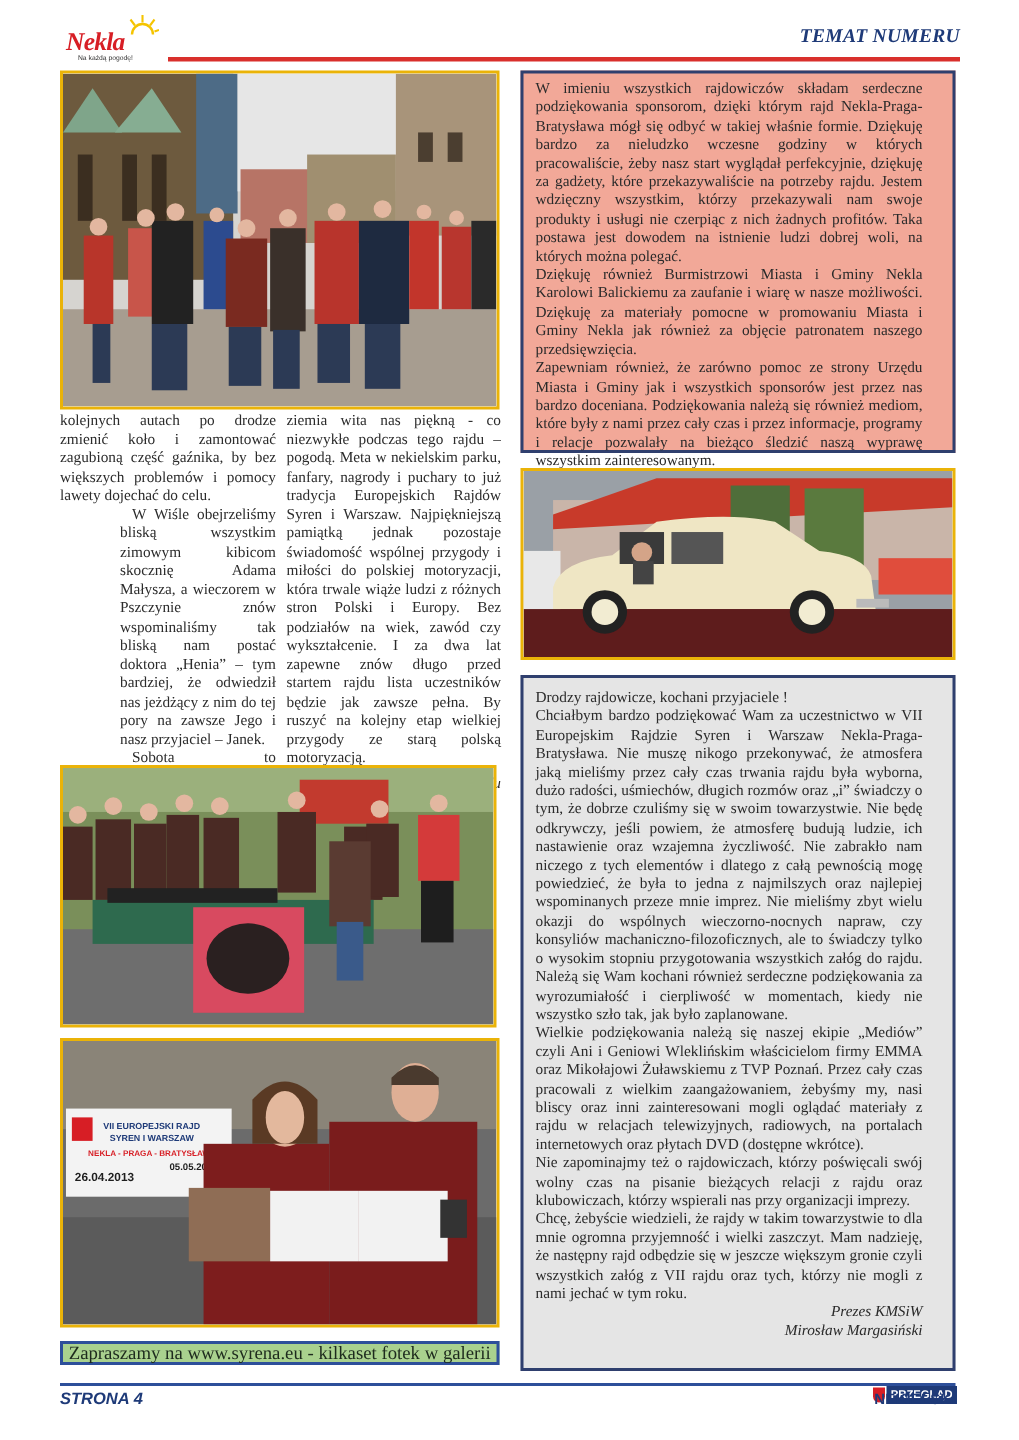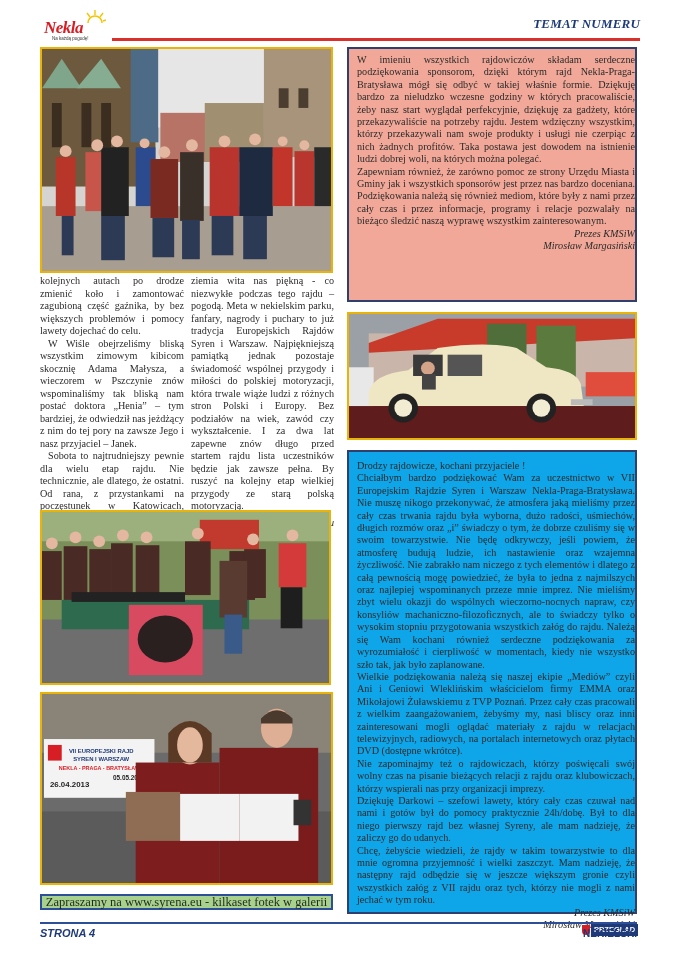--- a/index.html
+++ b/index.html
@@ -19,29 +19,29 @@
   .photo { position: absolute; border: 2px solid #eab308; overflow: hidden; }
   .photo svg { display: block; width: 100%; height: 100%; }
   #photo-group { left: 40px; top: 47px; width: 293px; height: 226px; }
   #photo-car { left: 347px; top: 312px; width: 290px; height: 128px; }
   #photo-awards { left: 40px; top: 510px; width: 291px; height: 175px; }
   #photo-couple { left: 40px; top: 692px; width: 293px; height: 193px; }
 
   
   .col { position: absolute; font-size: 10.2px; line-height: 12.5px; text-align: justify; color: #2b2b2b; }
   .col p { text-indent: 0; }
-  .col p.ind { text-indent: 8px; }
+  .col p.ind { text-indent: 8px; margin-left: 40px; }
   #col-left { left: 40px; top: 275px; width: 144px; }
   #col-mid { left: 191px; top: 275px; width: 143px; }
   .signature { text-align: right; font-style: italic; margin-top: 4px; }
 
   
-  .box { position: absolute; border: 2px solid #2f3f6e; padding: 5px 0 4px 8px; font-size: 10.2px; line-height: 12.4px; text-align: justify; color: #2a2a2a; }
+  .box { position: absolute; border: 2px solid #2f3f6e; padding: 5px 20px 4px 8px; font-size: 10.2px; line-height: 12.4px; text-align: justify; color: #2a2a2a; }
   #box-pink { left: 347px; top: 47px; width: 290px; height: 255px; background: #f2a898; }
-  #box-yellow { left: 347px; top: 450px; width: 290px; height: 464px; background: #0ea5e9; padding-top: 8px; }
+  #box-yellow { left: 347px; top: 450px; width: 290px; height: 464px; background: #e5e5e5; padding-top: 8px; }
   .box .sig { text-align: right; font-style: italic; }
 
   
   .banner { position: absolute; left: 40px; top: 894px; width: 293px; height: 16px; background: #a9d18e; border: 2px solid #2d4f9a; display: flex; align-items: center; justify-content: center; font-size: 12.5px; color: #1d2a1d; white-space: nowrap; }
 
   
   .footer-rule { position: absolute; left: 40px; top: 922px; width: 597px; height: 2px; background: #2d4f9a; }
   .page-num { position: absolute; left: 40px; top: 927px; font-family: "Liberation Sans", sans-serif; font-weight: bold; font-style: italic; font-size: 11px; color: #1e3a78; }
   .pub-logo { position: absolute; left: 582px; top: 924px; width: 56px; height: 26px; }
   .pub-shield { position: absolute; left: 0; top: 1px; width: 8px; height: 10px; background: #d71e25; border-radius: 0 0 4px 4px; }
@@ -126,20 +126,21 @@
   <p class="ind">Sobota to najtrudniejszy pewnie dla wielu etap rajdu. Nie technicznie, ale dlatego, że ostatni. Od rana, z przystankami na poczęstunek w Katowicach, ruszyliśmy w podróż do Nekli. Wielkopolska</p>
 </div>
 
 <div class="col" id="col-mid">
   <p>ziemia wita nas piękną - co niezwykłe podczas tego rajdu – pogodą. Meta w nekielskim parku, fanfary, nagrody i puchary to już tradycja Europejskich Rajdów Syren i Warszaw. Najpiękniejszą pamiątką jednak pozostaje świadomość wspólnej przygody i miłości do polskiej motoryzacji, która trwale wiąże ludzi z różnych stron Polski i Europy. Bez podziałów na wiek, zawód czy wykształcenie. I za dwa lat zapewne znów długo przed startem rajdu lista uczestników będzie jak zawsze pełna. By ruszyć na kolejny etap wielkiej przygody ze starą polską motoryzacją.</p>
   <p class="signature">Uczestnicy Rajdu</p>
 </div>
 
 <div class="box" id="box-pink">
   <p>W imieniu wszystkich rajdowiczów składam serdeczne podziękowania sponsorom, dzięki którym rajd Nekla-Praga-Bratysława mógł się odbyć w takiej właśnie formie. Dziękuję bardzo za nieludzko wczesne godziny w których pracowaliście, żeby nasz start wyglądał perfekcyjnie, dziękuję za gadżety, które przekazywaliście na potrzeby rajdu. Jestem wdzięczny wszystkim, którzy przekazywali nam swoje produkty i usługi nie czerpiąc z nich żadnych profitów. Taka postawa jest dowodem na istnienie ludzi dobrej woli, na których można polegać.</p>
+  <p>Dziękuję również Burmistrzowi Miasta i Gminy Nekla Karolowi Balickiemu za zaufanie i wiarę w nasze możliwości. Dziękuję za materiały pomocne w promowaniu Miasta i Gminy Nekla jak również za objęcie patronatem naszego przedsięwzięcia.</p>
   <p>Zapewniam również, że zarówno pomoc ze strony Urzędu Miasta i Gminy jak i wszystkich sponsorów jest przez nas bardzo doceniana. Podziękowania należą się również mediom, które były z nami przez cały czas i przez informacje, programy i relacje pozwalały na bieżąco śledzić naszą wyprawę wszystkim zainteresowanym.</p>
   <p class="sig">Prezes KMSiW</p>
   <p class="sig">Mirosław Margasiński</p>
 </div>
 
 <div class="photo" id="photo-car">
   <svg viewBox="0 0 290 128" preserveAspectRatio="none">
     <rect width="290" height="128" fill="#9aa0a6"></rect>
     <rect x="20" y="20" width="270" height="55" fill="#c9b5a9"></rect>
     <polygon points="20,30 90,5 290,5 290,25 20,40" fill="#c83a2a"></polygon>
@@ -159,21 +160,20 @@
       <circle cx="195" cy="97" r="9" fill="#f2ecd2"></circle>
     <rect x="225" y="88" width="22" height="6" fill="#bbb"></rect>
   </svg>
 </div>
 
 <div class="box" id="box-yellow">
   <p>Drodzy rajdowicze, kochani przyjaciele !</p>
   <p>Chciałbym bardzo podziękować Wam za uczestnictwo w VII Europejskim Rajdzie Syren i Warszaw Nekla-Praga-Bratysława. Nie muszę nikogo przekonywać, że atmosfera jaką mieliśmy przez cały czas trwania rajdu była wyborna, dużo radości, uśmiechów, długich rozmów oraz „i” świadczy o tym, że dobrze czuliśmy się w swoim towarzystwie. Nie będę odkrywczy, jeśli powiem, że atmosferę budują ludzie, ich nastawienie oraz wzajemna życzliwość. Nie zabrakło nam niczego z tych elementów i dlatego z całą pewnością mogę powiedzieć, że była to jedna z najmilszych oraz najlepiej wspominanych przeze mnie imprez. Nie mieliśmy zbyt wielu okazji do wspólnych wieczorno-nocnych napraw, czy konsyliów machaniczno-filozoficznych, ale to świadczy tylko o wysokim stopniu przygotowania wszystkich załóg do rajdu. Należą się Wam kochani również serdeczne podziękowania za wyrozumiałość i cierpliwość w momentach, kiedy nie wszystko szło tak, jak było zaplanowane.</p>
   <p>Wielkie podziękowania należą się naszej ekipie „Mediów” czyli Ani i Geniowi Wleklińskim właścicielom firmy EMMA oraz Mikołajowi Żuławskiemu z TVP Poznań. Przez cały czas pracowali z wielkim zaangażowaniem, żebyśmy my, nasi bliscy oraz inni zainteresowani mogli oglądać materiały z rajdu w relacjach telewizyjnych, radiowych, na portalach internetowych oraz płytach DVD (dostępne wkrótce).</p>
   <p>Nie zapominajmy też o rajdowiczach, którzy poświęcali swój wolny czas na pisanie bieżących relacji z rajdu oraz klubowiczach, którzy wspierali nas przy organizacji imprezy.</p>
-  <p>Dziękuję Darkowi – szefowi lawety, który cały czas czuwał nad nami i gotów był do pomocy praktycznie 24h/dobę. Był to dla niego pierwszy rajd bez własnej Syreny, ale mam nadzieję, że zaliczy go do udanych.</p>
   <p>Chcę, żebyście wiedzieli, że rajdy w takim towarzystwie to dla mnie ogromna przyjemność i wielki zaszczyt. Mam nadzieję, że następny rajd odbędzie się w jeszcze większym gronie czyli wszystkich załóg z VII rajdu oraz tych, którzy nie mogli z nami jechać w tym roku.</p>
   <p class="sig">Prezes KMSiW</p>
   <p class="sig">Mirosław Margasiński</p>
 </div>
 
 <div class="photo" id="photo-awards">
   <svg viewBox="0 0 291 175" preserveAspectRatio="none">
     <rect width="291" height="175" fill="#7a8f5a"></rect>
     <rect x="0" y="0" width="291" height="30" fill="#9bb07c"></rect>
     <rect x="160" y="8" width="60" height="30" fill="#c23a2e"></rect>

